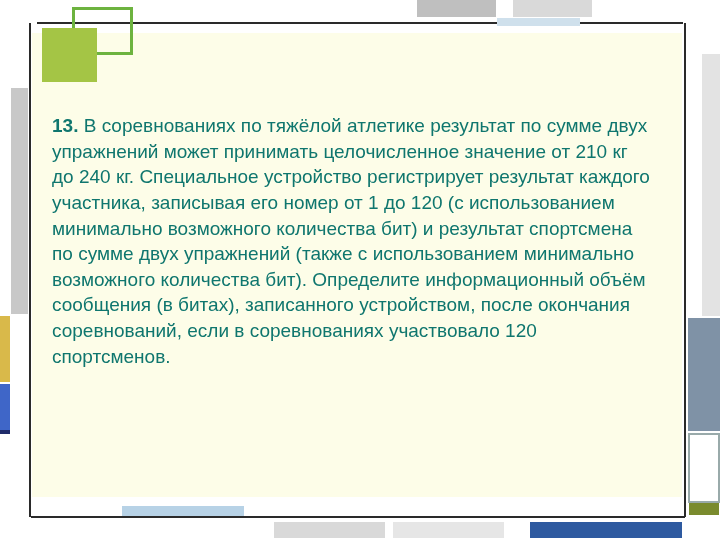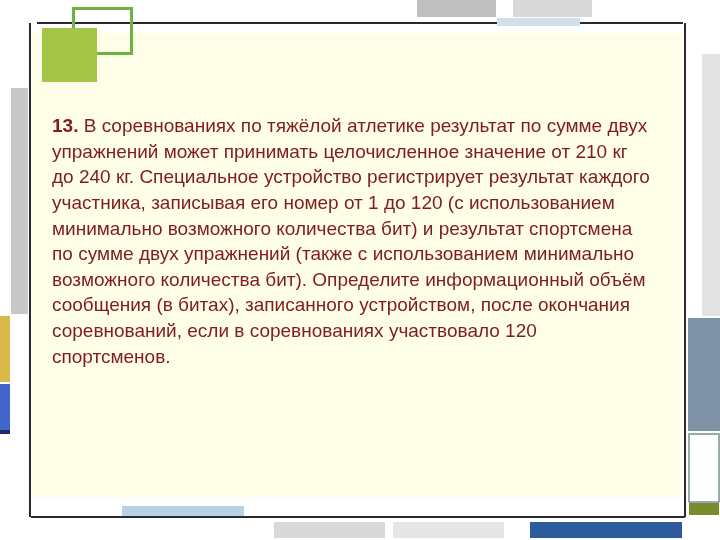--- a/index.html
+++ b/index.html
@@ -38,21 +38,21 @@
     left: 32px;
     top: 33px;
     width: 650px;
     height: 464px;
     background: #fdfde8;
     padding: 80px 30px 20px 20px;
   }
   .problem {
     font-size: 19px;
     line-height: 1.35;
-    color: #7f1d1d;
+    color: #0f766e;
     font-weight: 400;
   }
   .problem .num {
     font-weight: 700;
   }
 </style>
 </head>
 <body>
 
 <div class="canvas">

